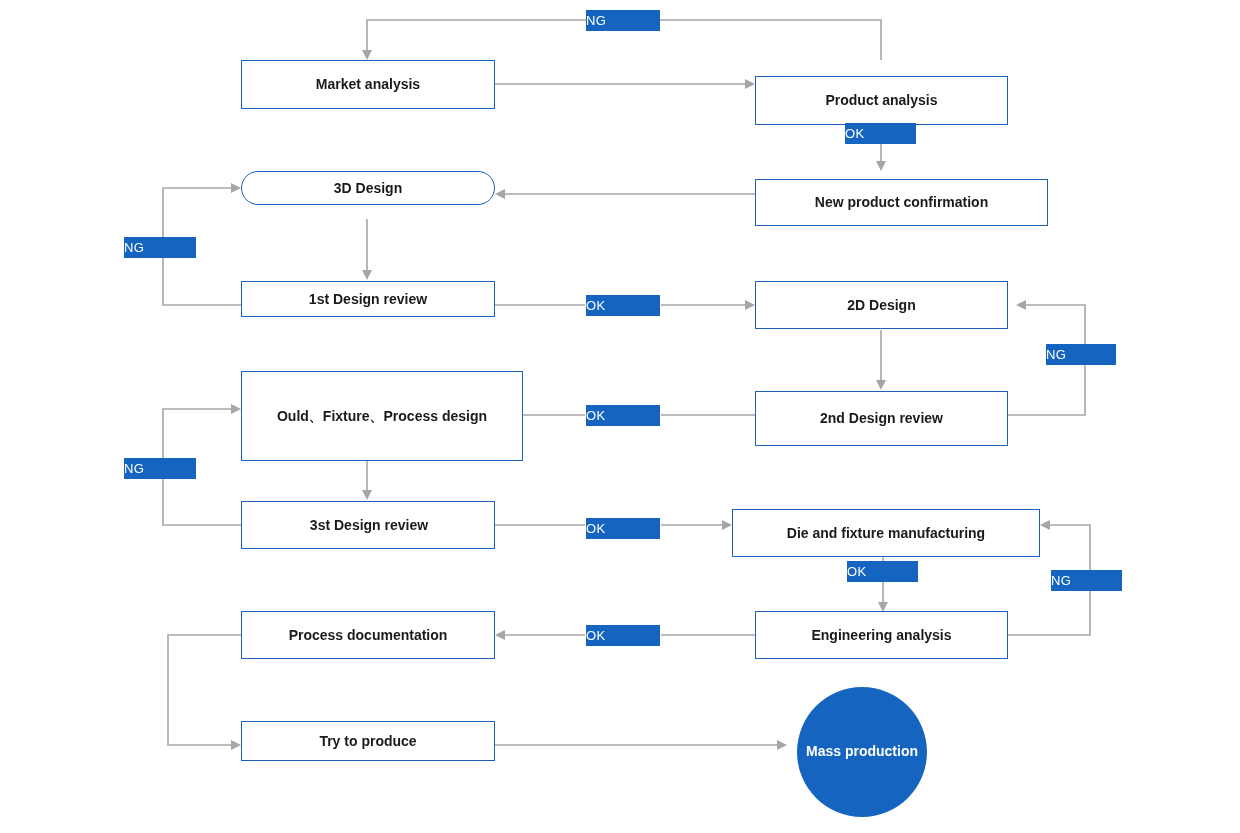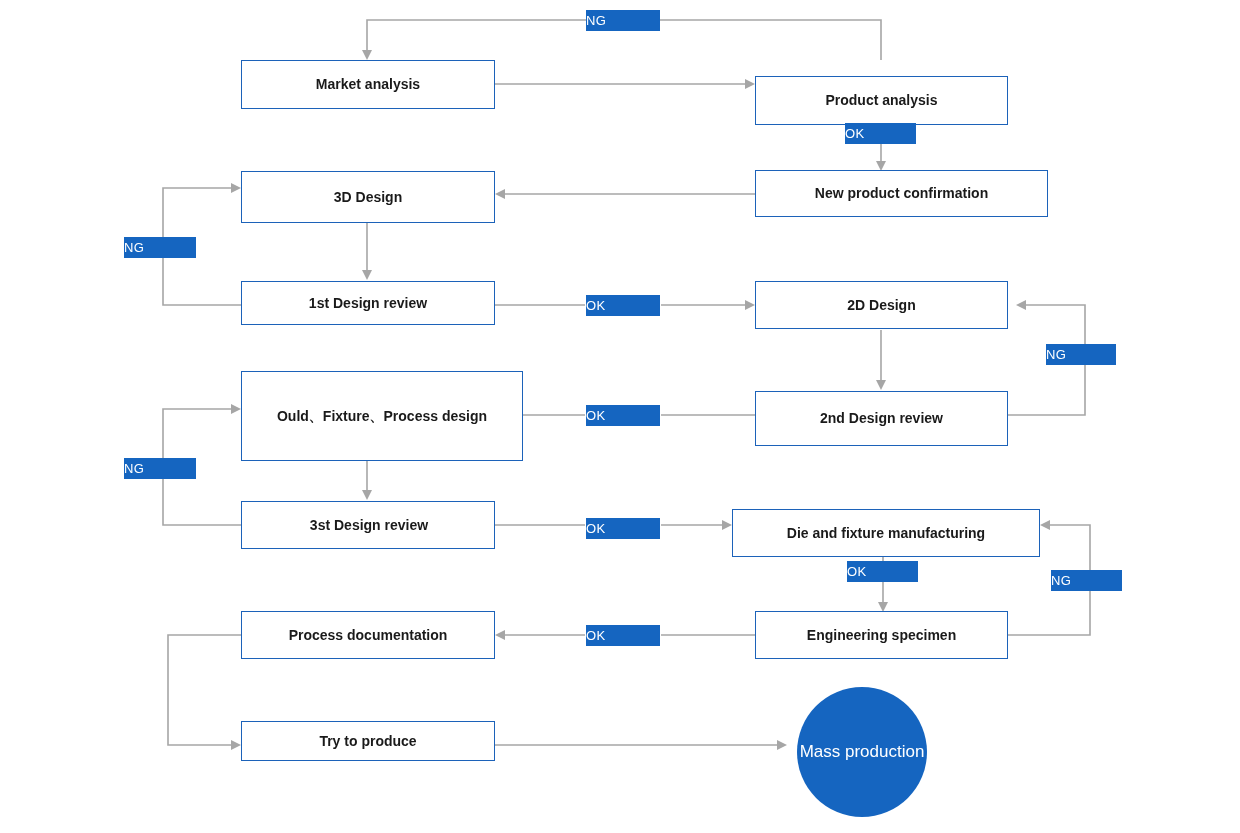--- a/index.html
+++ b/index.html
@@ -48,22 +48,22 @@
   .terminator {
     position: absolute;
     box-sizing: border-box;
     background: #1565c0;
     color: #ffffff;
     border-radius: 50%;
     display: flex;
     align-items: center;
     justify-content: center;
     text-align: center;
-    font-size: 17px;
-    font-weight: normal;
+    font-size: 14px;
+    font-weight: bold;
     line-height: 1.25;
   }
   svg.wires {
     position: absolute;
     left: 0;
     top: 0;
     width: 1240px;
     height: 833px;
     pointer-events: none;
   }
@@ -145,29 +145,29 @@
   </svg>
 
   <div class="node" style="left:241px; top:60px; width:254px; height:49px;">
     <span>Market analysis</span>
   </div>
 
   <div class="node" style="left:755px; top:60px; width:253px; height:49px;margin-top:16px;">
     <span>Product analysis</span>
   </div>
 
-  <div class="node" style="left:755px; top:170px; width:293px; height:47px;">
+  <div class="node" style="left:755px; top:179px; width:293px; height:47px;">
     <span>New product confirmation</span>
   </div>
 
-  <div class="node" style="left:241px; top:171px; width:254px; height:52px;">
+  <div class="node" style="left:241px; top:171px; width:254px; height:34px;border-radius:21px;">
     <span>3D Design</span>
   </div>
 
-  <div class="node" style="left:241px; top:281px; width:254px; height:44px;">
+  <div class="node" style="left:241px; top:281px; width:254px; height:36px;">
     <span>1st Design review</span>
   </div>
 
   <div class="node" style="left:755px; top:281px; width:253px; height:48px;">
     <span>2D Design</span>
   </div>
 
   <div class="node" style="left:755px; top:391px; width:253px; height:55px;">
     <span>2nd Design review</span>
   </div>
@@ -178,21 +178,21 @@
 
   <div class="node" style="left:241px; top:501px; width:254px; height:48px;padding-left:8px;">
     <span>3st Design review</span>
   </div>
 
   <div class="node" style="left:732px; top:501px; width:308px; height:48px;margin-top:8px;">
     <span>Die and fixture manufacturing</span>
   </div>
 
   <div class="node" style="left:755px; top:611px; width:253px; height:48px;">
-    <span>Engineering specimen</span>
+    <span>Engineering analysis</span>
   </div>
 
   <div class="node" style="left:241px; top:611px; width:254px; height:48px;">
     <span>Process documentation</span>
   </div>
 
   <div class="node" style="left:241px; top:721px; width:254px; height:40px;">
     <span>Try to produce</span>
   </div>
 

